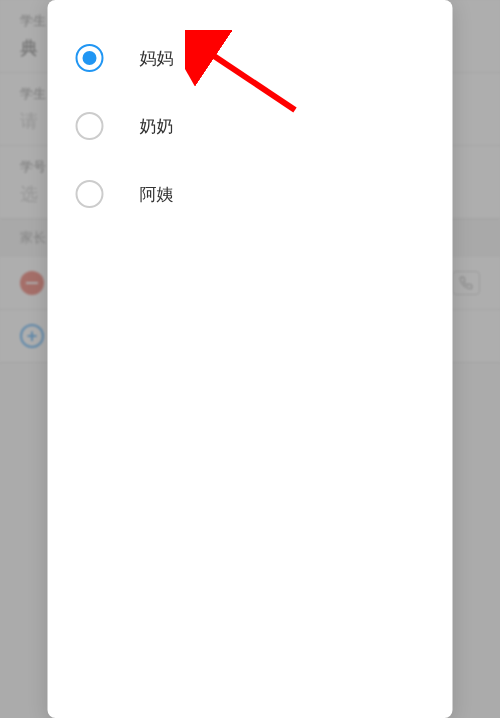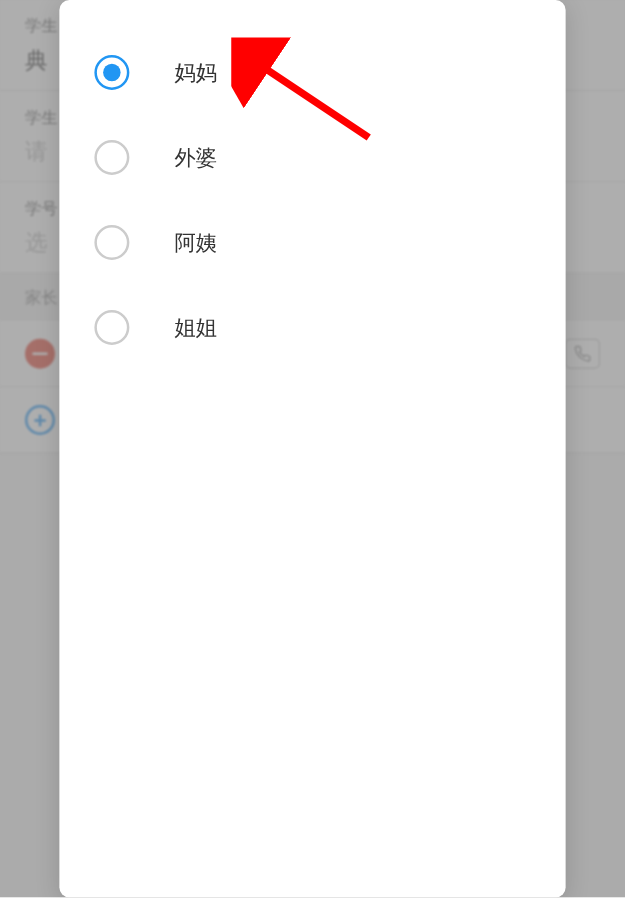--- a/index.html
+++ b/index.html
@@ -208,29 +208,25 @@
 <div class="dialog-overlay"></div>
 
 <div class="dialog">
   <div class="option-list">
     <div class="option-item">
       <div class="radio selected"></div>
       <div class="option-label">妈妈</div>
     </div>
     <div class="option-item">
       <div class="radio"></div>
-      <div class="option-label">外婆</div>
+      <div class="option-label">奶奶</div>
     </div>
     <div class="option-item">
       <div class="radio"></div>
       <div class="option-label">阿姨</div>
-    </div>
-    <div class="option-item">
-      <div class="radio"></div>
-      <div class="option-label">姐姐</div>
     </div>
     <div class="option-item">
       
       
     </div>
   </div>
 </div>
 
 <svg class="arrow-annotation" width="120" height="90" viewBox="0 0 120 90">
   <defs>

